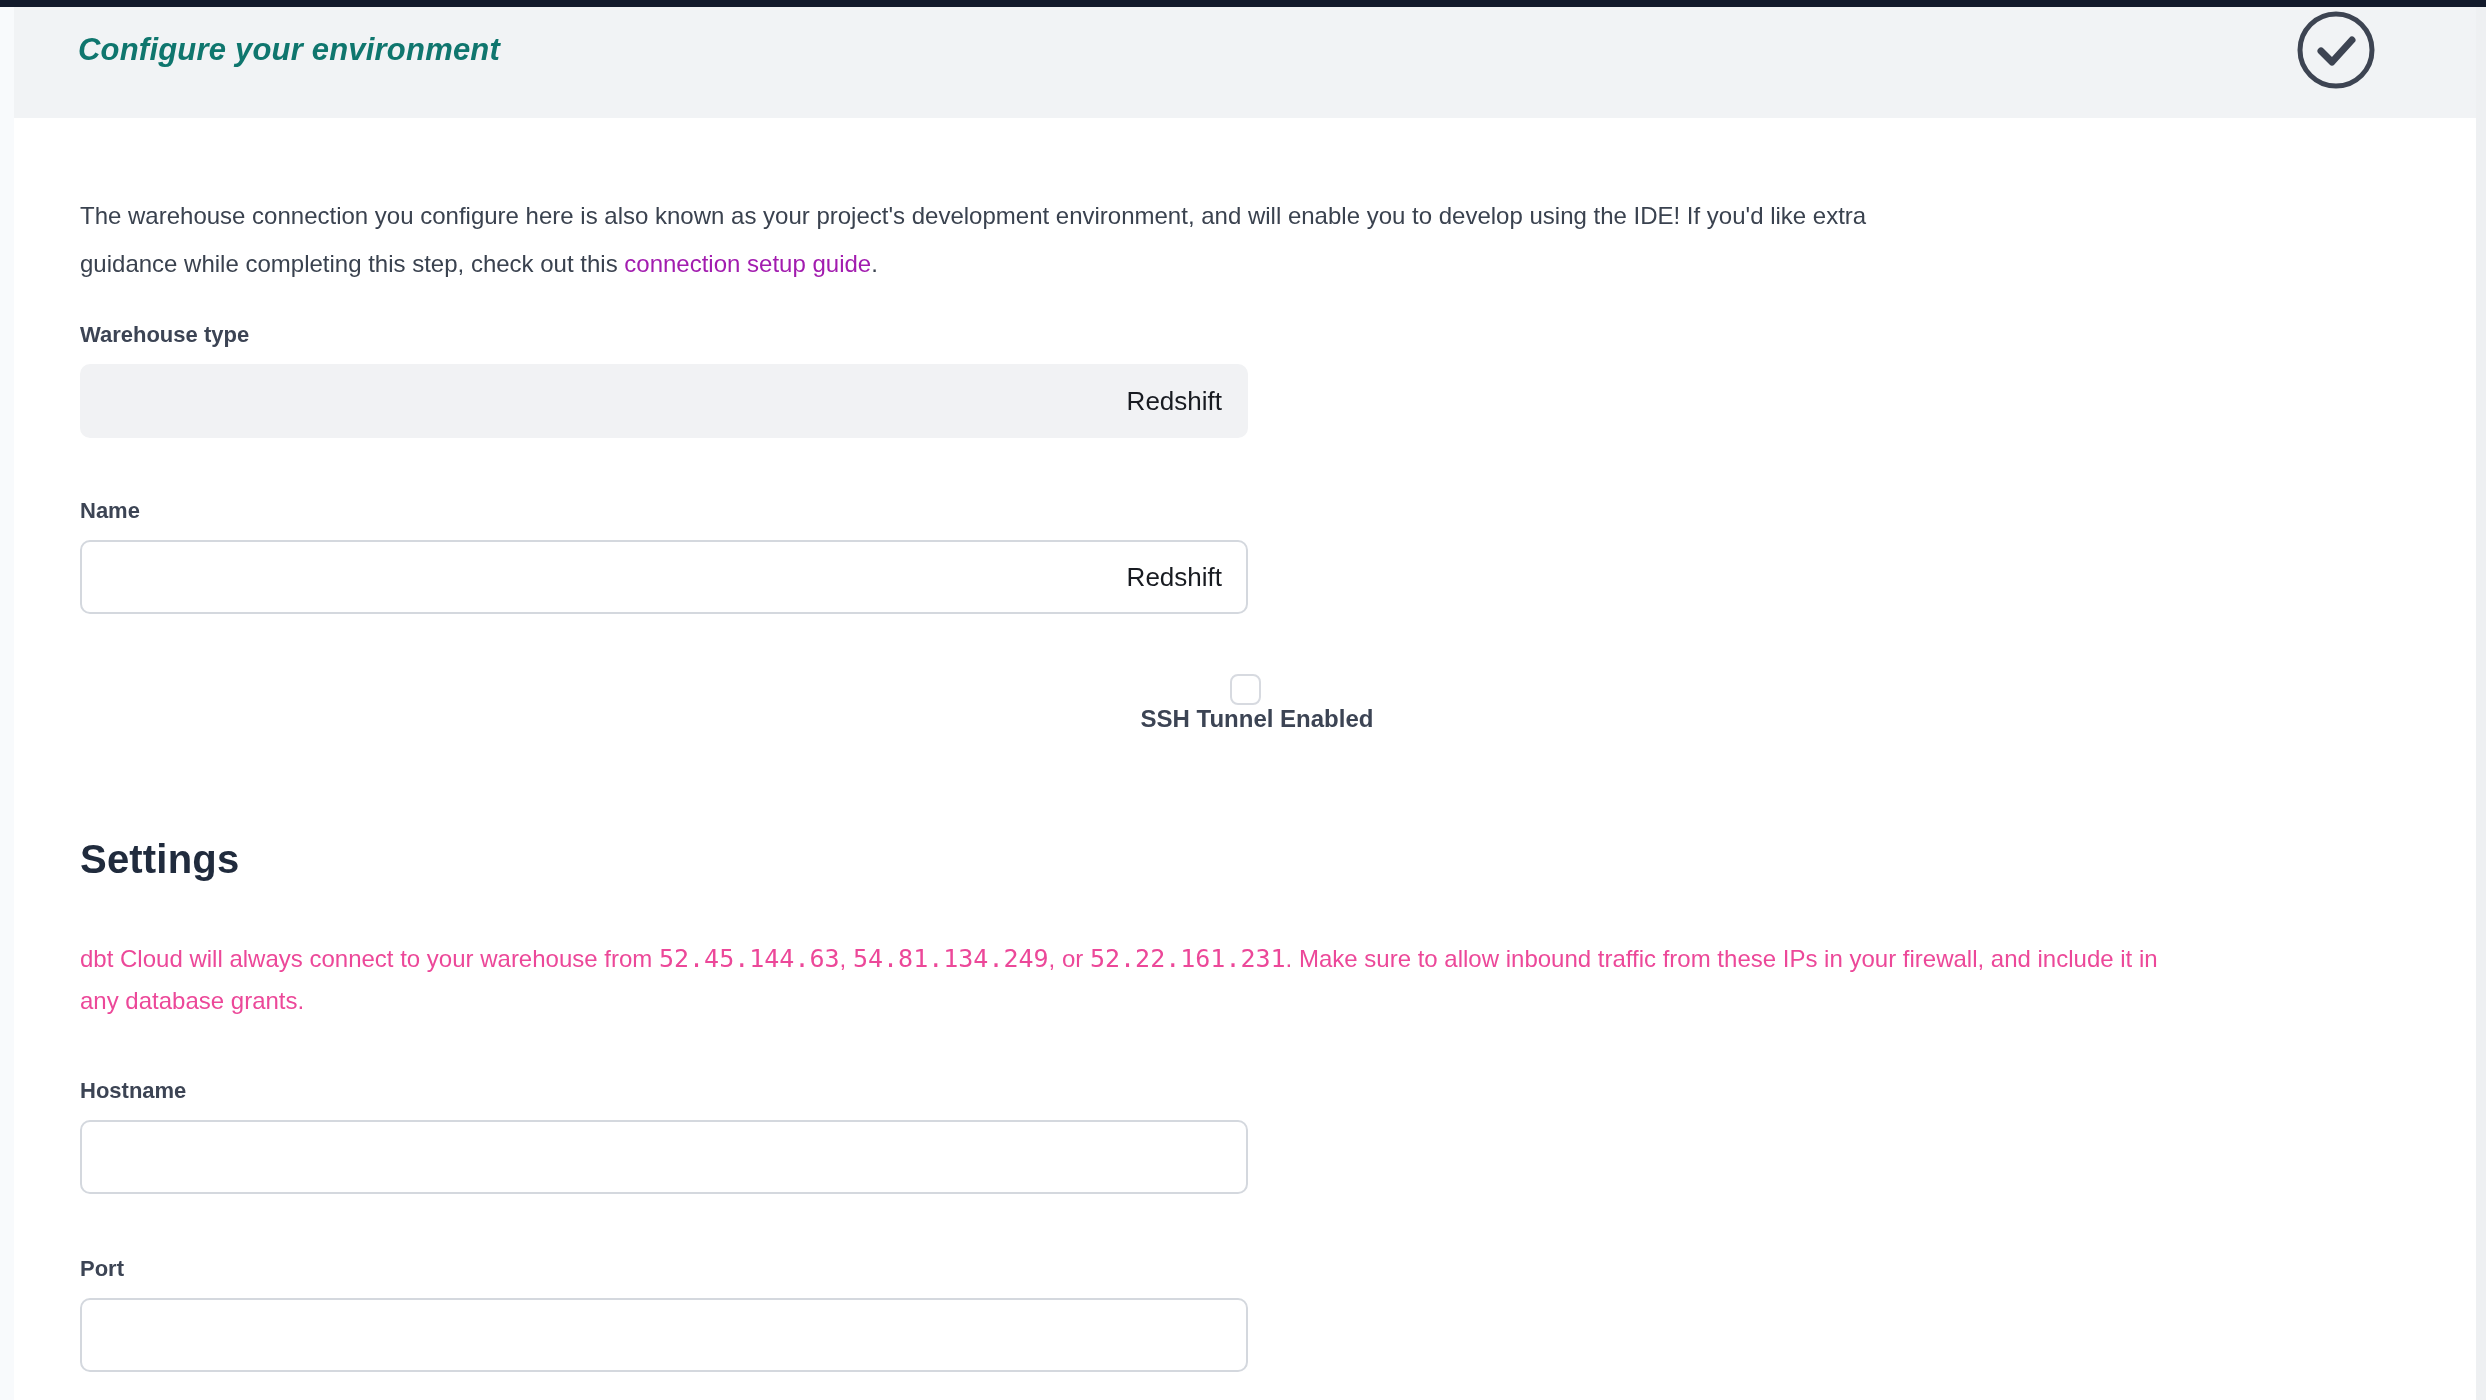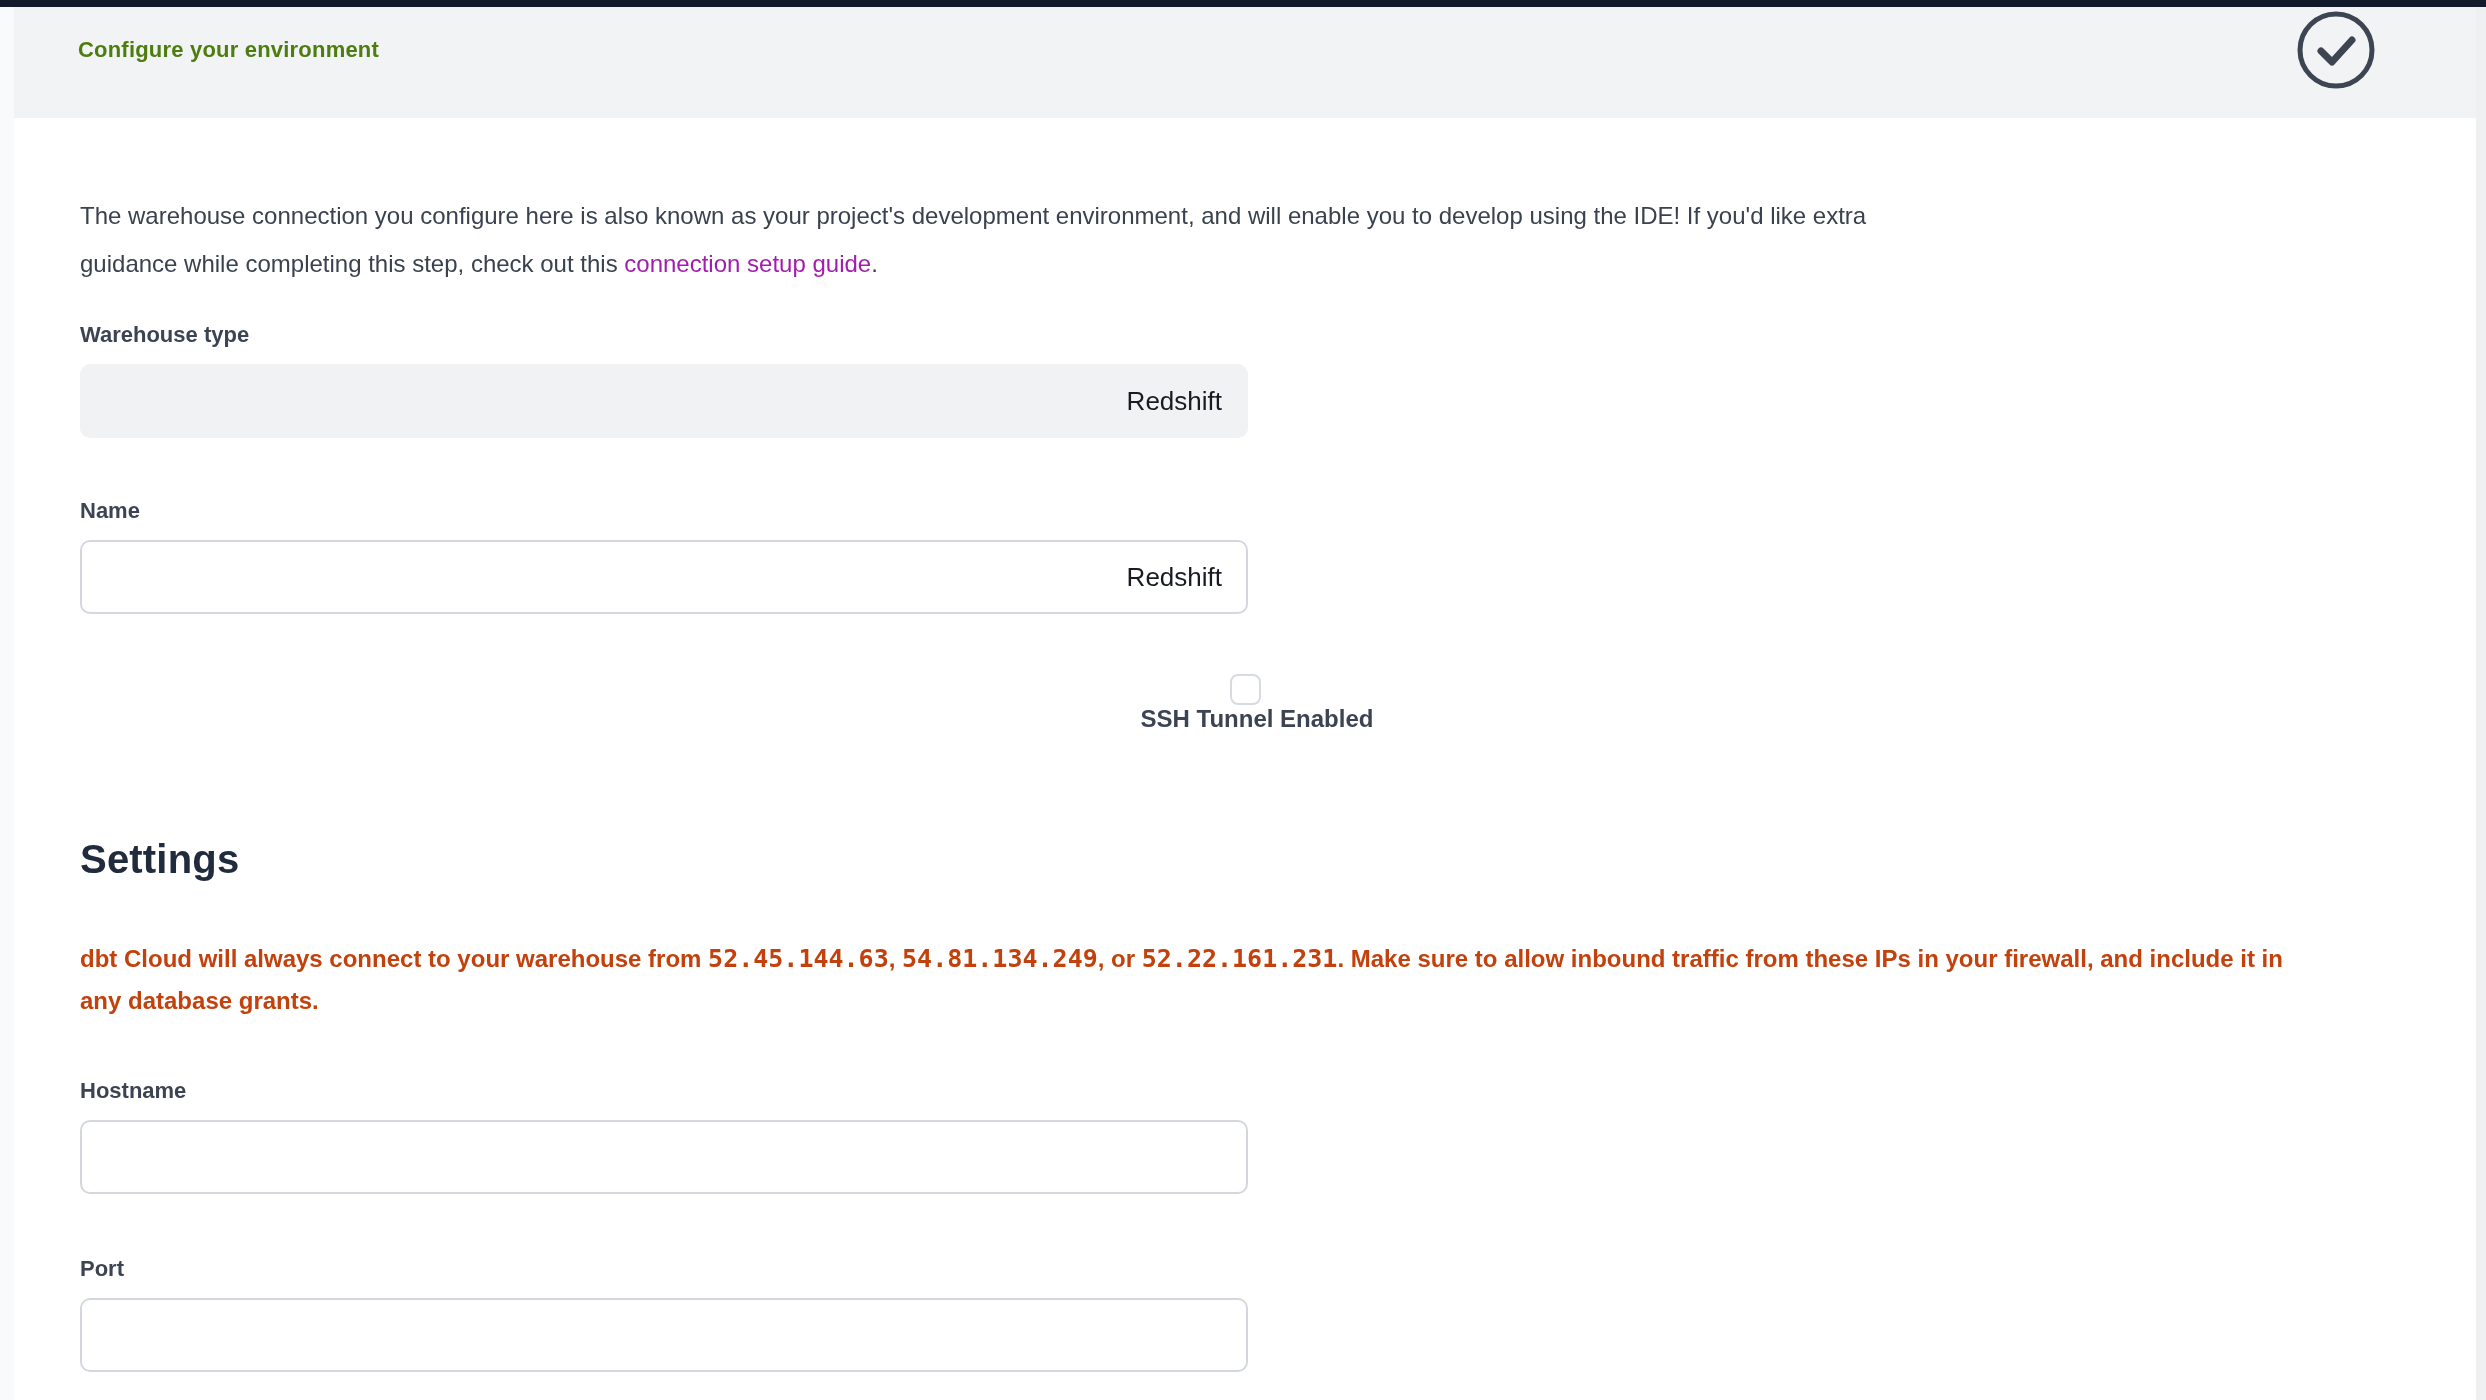--- a/index.html
+++ b/index.html
@@ -39,24 +39,25 @@
   .panel-header {
     height: 111px;
     box-sizing: border-box;
     background: #f1f3f5;
     display: flex;
     align-items: center;
     justify-content: space-between;
     padding: 0 64px 26px 64px;
   }
   .page-title {
-    font-size: 22px;
-    font-weight: 700;
-    color: #4d7c0f;
+    font-size: 31px;
+    font-weight: 700;
+    color: #0f766e;
     letter-spacing: 0.2px;
+    font-style: italic;
   }
   .check-circle-icon {
     width: 80px; height: 80px;
     color: #3d4452;
     flex: 0 0 auto;
     margin-right: 36px;
   }
   .panel-body {
     padding: 0 66px;
   }
@@ -129,24 +130,23 @@
     margin: 104px 0 0 0;
     font-size: 40px;
     font-weight: 700;
     color: #202b3d;
     letter-spacing: 0.2px;
   }
   .ip-note {
     margin: 56px 0 12px 0;
     font-size: 24px;
     line-height: 42px;
-    color: #c2410c;
+    color: #ec4899;
     white-space: nowrap;
     overflow: hidden;
-    font-weight: bold;
   }
   .mono {
     font-family: "DejaVu Sans Mono", monospace;
     font-size: 25px;
   }
 </style>
 </head>
 <body>
 
 <div class="top-accent-bar"></div>

